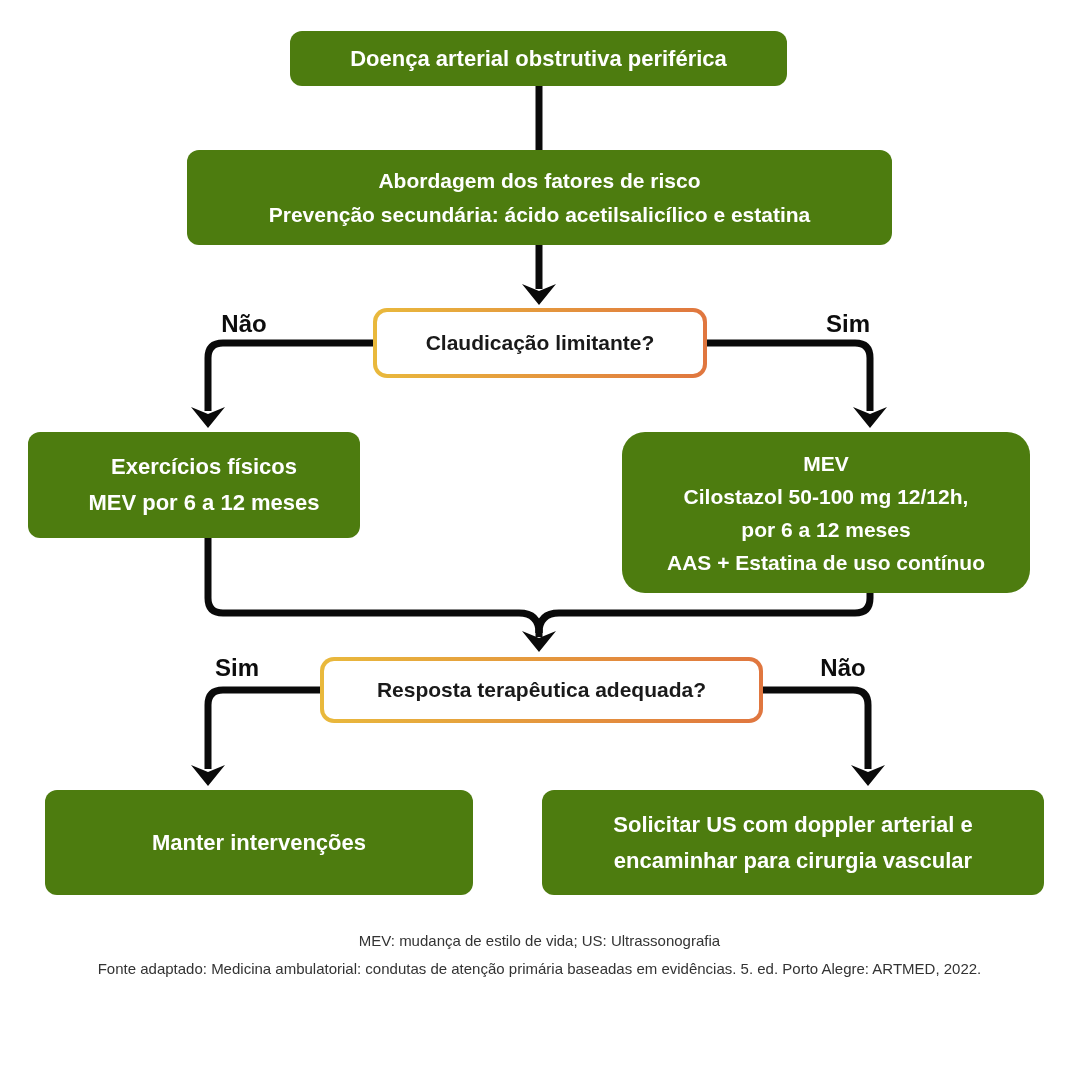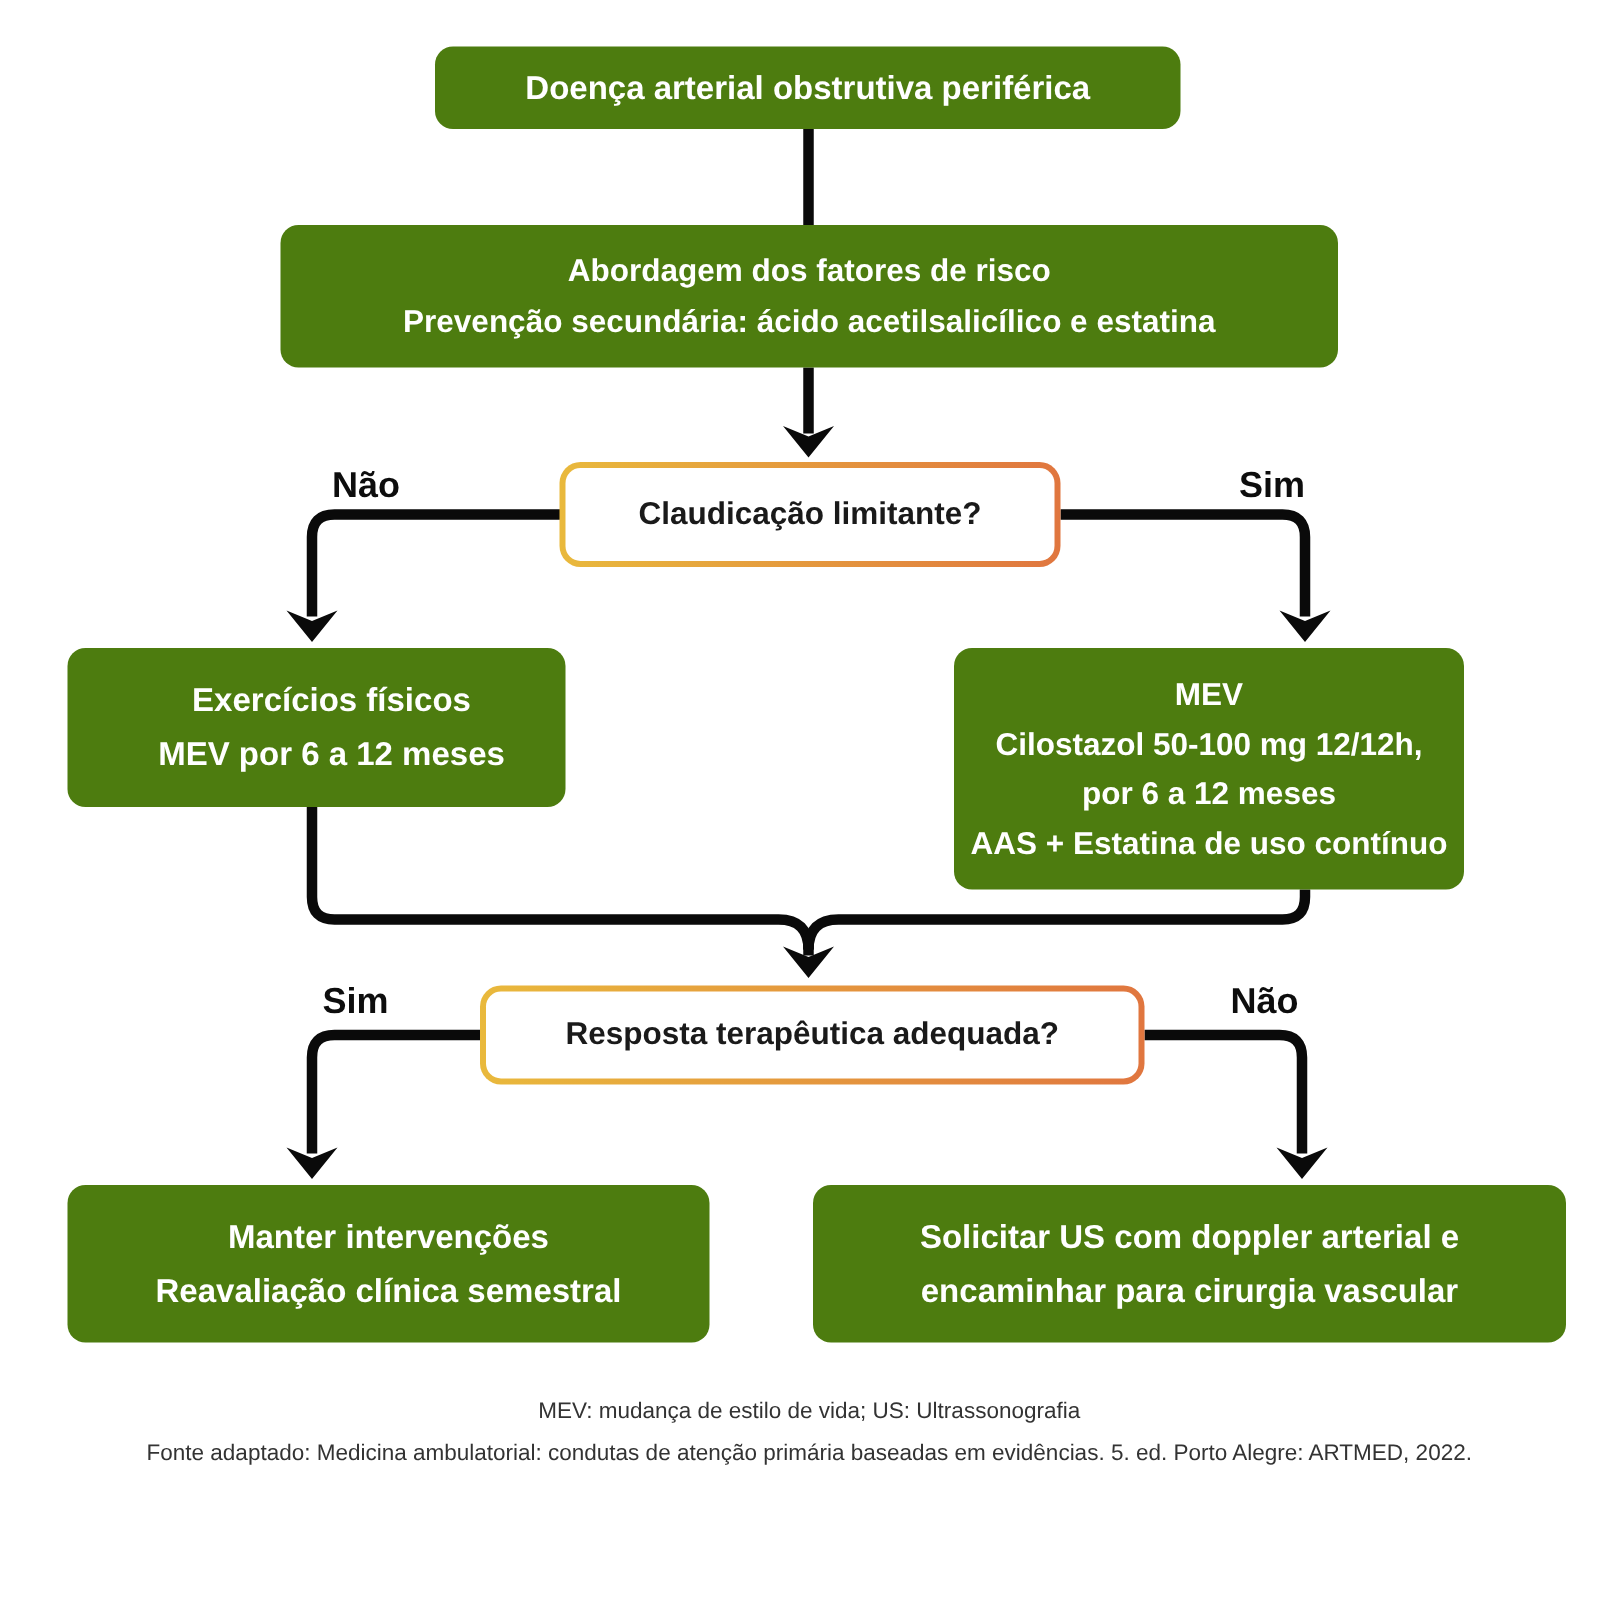--- a/index.html
+++ b/index.html
@@ -118,41 +118,40 @@
     <span class="nl">Abordagem dos fatores de risco</span>
     <span class="nl">Prevenção secundária: ácido acetilsalicílico e estatina</span>
   </div>
 
   <div class="decision" style="left:373px; top:308px; width:334px; height:70px;">
     <div class="decision-inner">Claudicação limitante?</div>
   </div>
   <div class="branch-label" style="left:194px; top:310px;">Não</div>
   <div class="branch-label" style="left:798px; top:310px;">Sim</div>
 
-  <div class="node node-exercise" style="left:45px; top:432px; width:332px; height:106px;padding-left:20px;">
+  <div class="node node-exercise" style="left:28px; top:432px; width:332px; height:106px;padding-left:20px;">
     <span class="nl">Exercícios físicos</span>
     <span class="nl">MEV por 6 a 12 meses</span>
   </div>
 
-  <div class="node node-mev" style="left:636px; top:432px; width:340px; height:161px;">
+  <div class="node node-mev" style="left:622px; top:432px; width:408px; height:161px;border-radius:23px;">
     <span class="nl">MEV</span>
     <span class="nl">Cilostazol 50-100 mg 12/12h,</span>
     <span class="nl">por 6 a 12 meses</span>
     <span class="nl">AAS + Estatina de uso contínuo</span>
   </div>
 
   <div class="decision" style="left:320px; top:657px; width:443px; height:66px;">
     <div class="decision-inner">Resposta terapêutica adequada?</div>
   </div>
   <div class="branch-label" style="left:187px; top:654px;">Sim</div>
   <div class="branch-label" style="left:793px; top:654px;">Não</div>
 
   <div class="node node-bottom" style="left:45px; top:790px; width:428px; height:105px;">
     <span class="nl">Manter intervenções</span>
-    <span class="nl">Reavaliação clínica semestral</span>
   </div>
 
   <div class="node node-bottom" style="left:542px; top:790px; width:502px; height:105px;">
     <span class="nl">Solicitar US com doppler arterial e</span>
     <span class="nl">encaminhar para cirurgia vascular</span>
   </div>
 
   <div class="footnote" style="top:932px;">MEV: mudança de estilo de vida; US: Ultrassonografia</div>
   <div class="footnote" style="top:960px;">Fonte adaptado: Medicina ambulatorial: condutas de atenção primária baseadas em evidências. 5. ed. Porto Alegre: ARTMED, 2022.</div>
 

